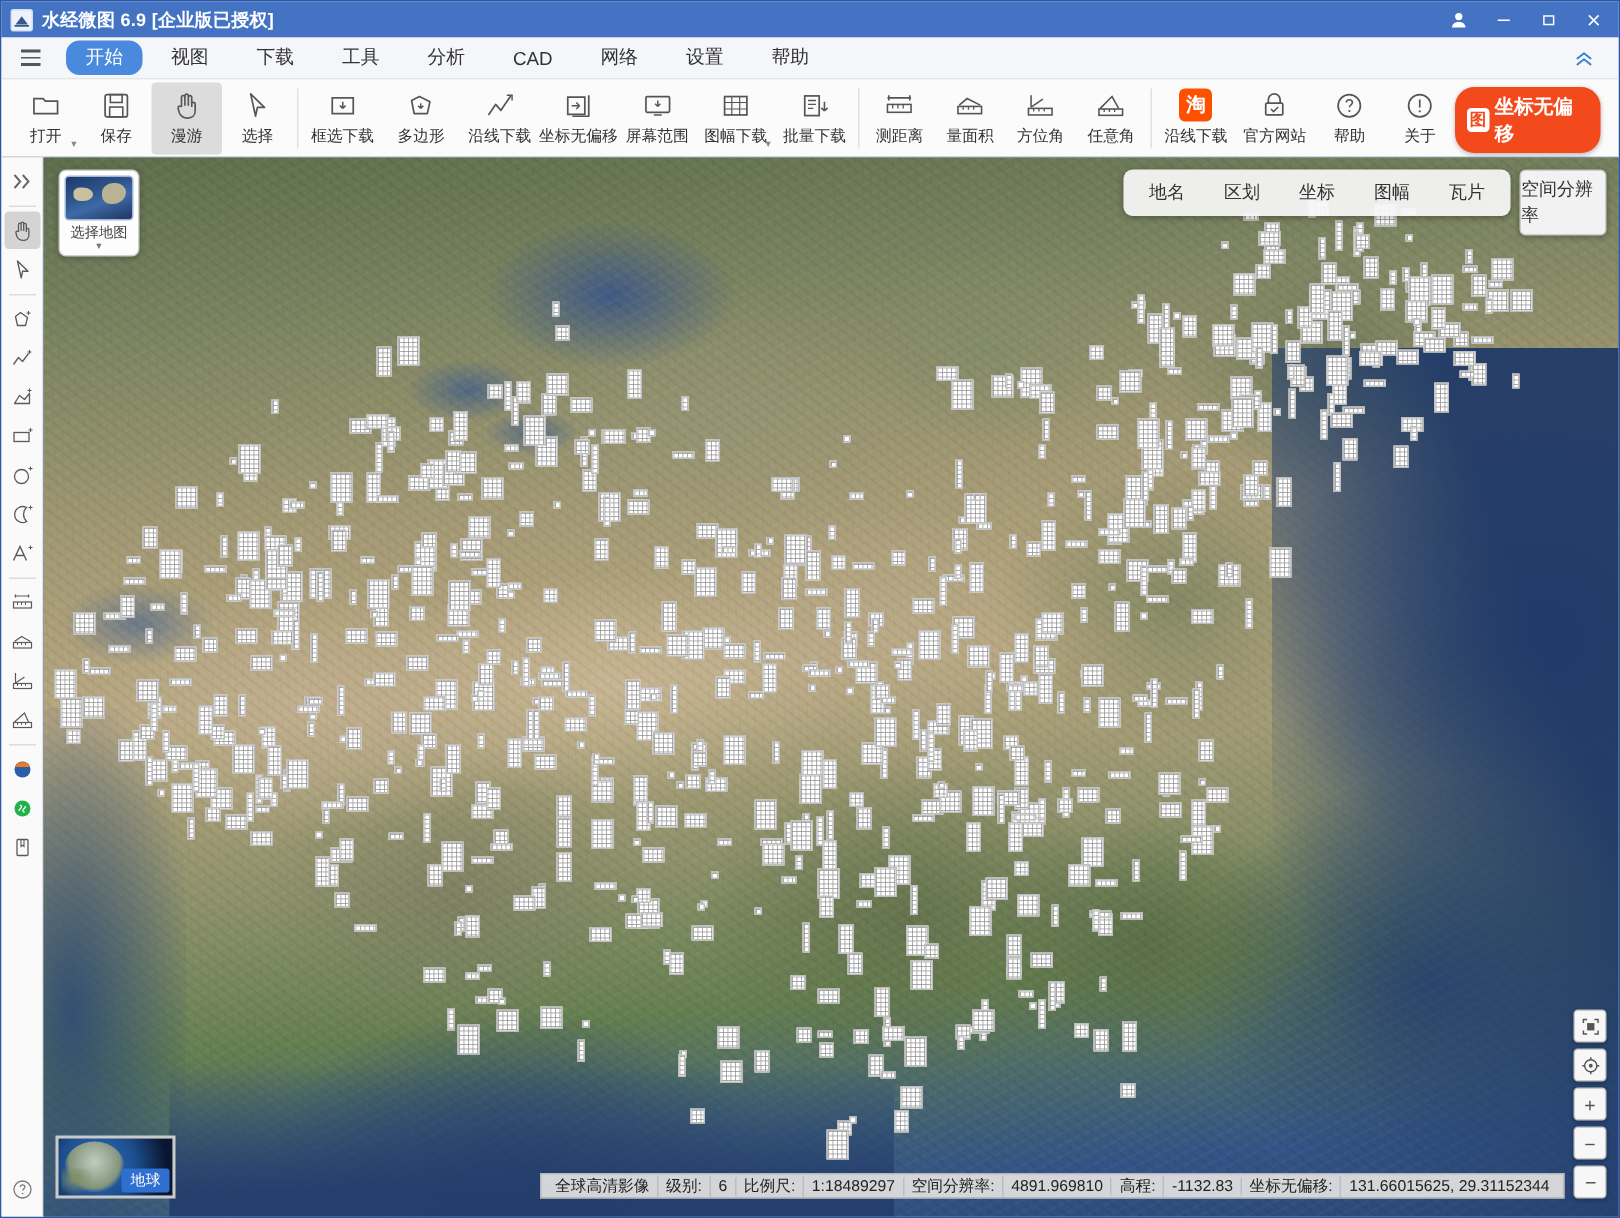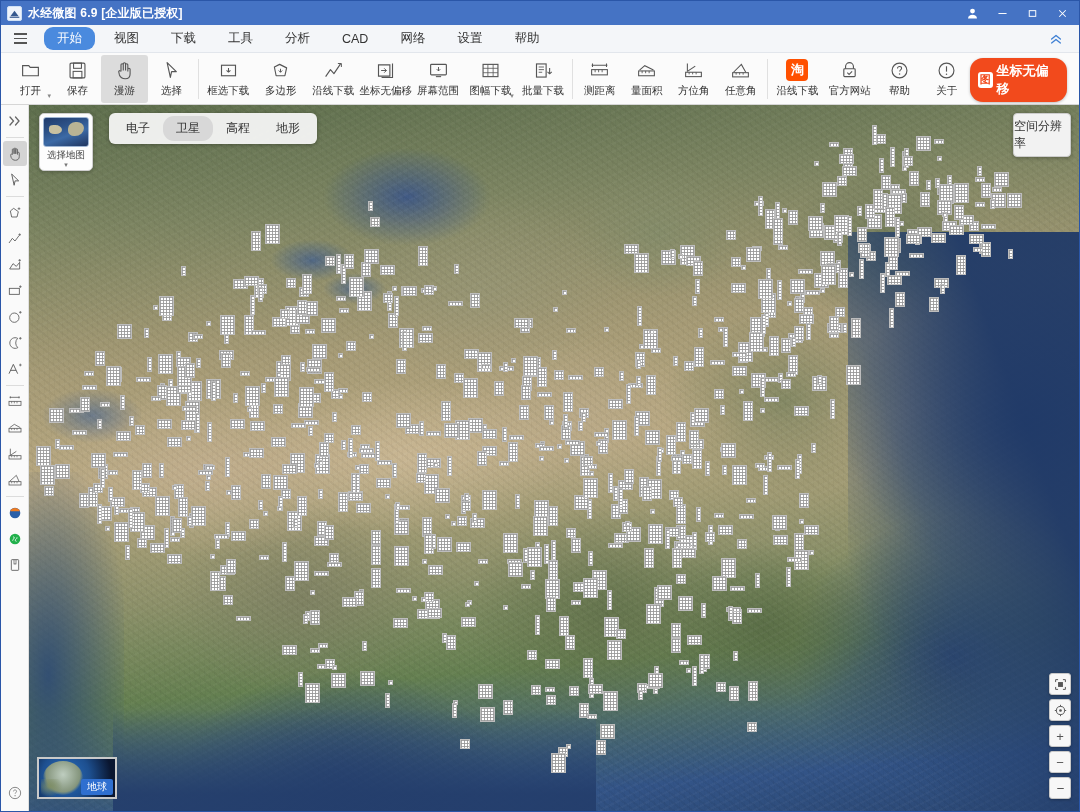--- a/index.html
+++ b/index.html
@@ -1374,27 +1374,28 @@
           <div class="tile" style="left:649.2px;top:148.5px;width:5px;height:5px"></div>
           <div class="tile" style="left:604.7px;top:148.4px;width:15px;height:20px"></div>
         </div>
 
       <div class="layer-picker">
         <div class="layer-thumb"></div>
         <div class="layer-label">选择地图</div>
         <div class="layer-caret">▾</div>
       </div>
 
-      <div class="pill-group left">
-        <div class="pill">电子</div>
-        <div class="pill active">卫星</div>
-        <div class="pill">高程</div>
-        <div class="pill">地形</div>
-      </div>
-
+
+      <div class="pill-group right">
+        <div class="pill">地名</div>
+        <div class="pill">区划</div>
+        <div class="pill">坐标</div>
+        <div class="pill">图幅</div>
+        <div class="pill">瓦片</div>
+      </div>
 
       <div class="task-btn">空间分辨率</div>
 
       <div class="map-ctrls">
         <div class="mc">
           <svg viewBox="0 0 16 16">
               <rect x="5" y="5" width="6" height="6" fill="#555"></rect>
               <path d="M2 5V2h3M14 5V2h-3M2 11v3h3M14 11v3h-3" fill="none" stroke="#555" stroke-width="1.2"></path>
             </svg>
         </div>
@@ -1406,20 +1407,33 @@
             </svg>
         </div>
         <div class="mc">+</div>
         <div class="mc">−</div>
       </div>
 
       <div class="globe-widget">
         <div class="globe-label">地球</div>
       </div>
 
+      <div class="statusbar">
+        <span class="st-cell">全球高清影像</span>
+        <span class="st-cell">级别:</span>
+        <span class="st-cell">6</span>
+        <span class="st-cell">比例尺:</span>
+        <span class="st-cell">1:18489297</span>
+        <span class="st-cell">空间分辨率:</span>
+        <span class="st-cell">4891.969810</span>
+        <span class="st-cell">高程:</span>
+        <span class="st-cell">-1132.83</span>
+        <span class="st-cell">坐标无偏移:</span>
+        <span class="st-cell">131.66015625, 29.31152344</span>
+      </div>
       <div class="mc" style="position:absolute; right:8px; bottom:12px;">
         <svg viewBox="0 0 16 16">
             <path d="M4 8h8" stroke="#555" stroke-width="1.3"></path>
           </svg>
       </div>
     </div>
   </div>
 
 </div>
 

